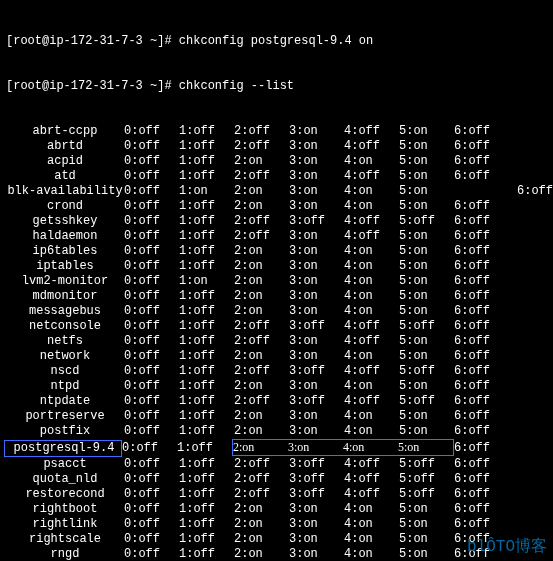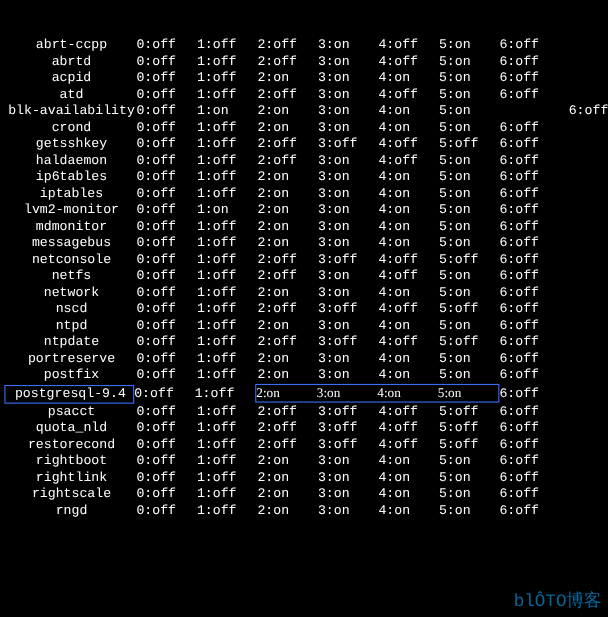--- a/index.html
+++ b/index.html
@@ -9,16 +9,18 @@
   .c0{width:118px;text-align:center;}
   .c1,.c2,.c3,.c4,.c5,.c6,.c7{width:55px;}
   .hl-name{border:1.5px solid #3a6cff;box-sizing:border-box;margin-left:-2px;padding-left:2px;}
   .hl-wrap{border:1.5px solid #3a6cff;box-sizing:border-box;font-family:Liberation Serif, serif;}
   .watermark{position:fixed;right:6px;bottom:6px;color:#0369a1;font-size:16px;}
 </style>
 </head>
 <body>
 
 <div class="term">
+  <div class="row"><span>[root@ip-172-31-7-3 ~]# </span><span>chkconfig postgresql-9.4 on</span></div>
+  <div class="row"><span>[root@ip-172-31-7-3 ~]# </span><span>chkconfig --list</span></div>
   <div id="rows"><div class="row"><span class="c0">abrt-ccpp</span><span class="c1">0:off</span><span class="c2">1:off</span><span class="c3">2:off</span><span class="c4">3:on</span><span class="c5">4:off</span><span class="c6">5:on</span><span class="c7">6:off</span></div><div class="row"><span class="c0">abrtd</span><span class="c1">0:off</span><span class="c2">1:off</span><span class="c3">2:off</span><span class="c4">3:on</span><span class="c5">4:off</span><span class="c6">5:on</span><span class="c7">6:off</span></div><div class="row"><span class="c0">acpid</span><span class="c1">0:off</span><span class="c2">1:off</span><span class="c3">2:on</span><span class="c4">3:on</span><span class="c5">4:on</span><span class="c6">5:on</span><span class="c7">6:off</span></div><div class="row"><span class="c0">atd</span><span class="c1">0:off</span><span class="c2">1:off</span><span class="c3">2:off</span><span class="c4">3:on</span><span class="c5">4:off</span><span class="c6">5:on</span><span class="c7">6:off</span></div><div class="row"><span class="c0">blk-availability</span><span class="c1">0:off</span><span class="c2">1:on</span><span class="c3">2:on</span><span class="c4">3:on</span><span class="c5">4:on</span><span class="c6">5:on</span><span class="c7"></span><span style="margin-left: 8px;">6:off</span></div><div class="row"><span class="c0">crond</span><span class="c1">0:off</span><span class="c2">1:off</span><span class="c3">2:on</span><span class="c4">3:on</span><span class="c5">4:on</span><span class="c6">5:on</span><span class="c7">6:off</span></div><div class="row"><span class="c0">getsshkey</span><span class="c1">0:off</span><span class="c2">1:off</span><span class="c3">2:off</span><span class="c4">3:off</span><span class="c5">4:off</span><span class="c6">5:off</span><span class="c7">6:off</span></div><div class="row"><span class="c0">haldaemon</span><span class="c1">0:off</span><span class="c2">1:off</span><span class="c3">2:off</span><span class="c4">3:on</span><span class="c5">4:off</span><span class="c6">5:on</span><span class="c7">6:off</span></div><div class="row"><span class="c0">ip6tables</span><span class="c1">0:off</span><span class="c2">1:off</span><span class="c3">2:on</span><span class="c4">3:on</span><span class="c5">4:on</span><span class="c6">5:on</span><span class="c7">6:off</span></div><div class="row"><span class="c0">iptables</span><span class="c1">0:off</span><span class="c2">1:off</span><span class="c3">2:on</span><span class="c4">3:on</span><span class="c5">4:on</span><span class="c6">5:on</span><span class="c7">6:off</span></div><div class="row"><span class="c0">lvm2-monitor</span><span class="c1">0:off</span><span class="c2">1:on</span><span class="c3">2:on</span><span class="c4">3:on</span><span class="c5">4:on</span><span class="c6">5:on</span><span class="c7">6:off</span></div><div class="row"><span class="c0">mdmonitor</span><span class="c1">0:off</span><span class="c2">1:off</span><span class="c3">2:on</span><span class="c4">3:on</span><span class="c5">4:on</span><span class="c6">5:on</span><span class="c7">6:off</span></div><div class="row"><span class="c0">messagebus</span><span class="c1">0:off</span><span class="c2">1:off</span><span class="c3">2:on</span><span class="c4">3:on</span><span class="c5">4:on</span><span class="c6">5:on</span><span class="c7">6:off</span></div><div class="row"><span class="c0">netconsole</span><span class="c1">0:off</span><span class="c2">1:off</span><span class="c3">2:off</span><span class="c4">3:off</span><span class="c5">4:off</span><span class="c6">5:off</span><span class="c7">6:off</span></div><div class="row"><span class="c0">netfs</span><span class="c1">0:off</span><span class="c2">1:off</span><span class="c3">2:off</span><span class="c4">3:on</span><span class="c5">4:off</span><span class="c6">5:on</span><span class="c7">6:off</span></div><div class="row"><span class="c0">network</span><span class="c1">0:off</span><span class="c2">1:off</span><span class="c3">2:on</span><span class="c4">3:on</span><span class="c5">4:on</span><span class="c6">5:on</span><span class="c7">6:off</span></div><div class="row"><span class="c0">nscd</span><span class="c1">0:off</span><span class="c2">1:off</span><span class="c3">2:off</span><span class="c4">3:off</span><span class="c5">4:off</span><span class="c6">5:off</span><span class="c7">6:off</span></div><div class="row"><span class="c0">ntpd</span><span class="c1">0:off</span><span class="c2">1:off</span><span class="c3">2:on</span><span class="c4">3:on</span><span class="c5">4:on</span><span class="c6">5:on</span><span class="c7">6:off</span></div><div class="row"><span class="c0">ntpdate</span><span class="c1">0:off</span><span class="c2">1:off</span><span class="c3">2:off</span><span class="c4">3:off</span><span class="c5">4:off</span><span class="c6">5:off</span><span class="c7">6:off</span></div><div class="row"><span class="c0">portreserve</span><span class="c1">0:off</span><span class="c2">1:off</span><span class="c3">2:on</span><span class="c4">3:on</span><span class="c5">4:on</span><span class="c6">5:on</span><span class="c7">6:off</span></div><div class="row"><span class="c0">postfix</span><span class="c1">0:off</span><span class="c2">1:off</span><span class="c3">2:on</span><span class="c4">3:on</span><span class="c5">4:on</span><span class="c6">5:on</span><span class="c7">6:off</span></div><div class="row"><span class="c0 hl-name">postgresql-9.4</span><span class="c1">0:off</span><span class="c2">1:off</span><span class="hl-wrap"><span class="c3">2:on</span><span class="c4">3:on</span><span class="c5">4:on</span><span class="c6">5:on</span></span><span class="c7">6:off</span></div><div class="row"><span class="c0">psacct</span><span class="c1">0:off</span><span class="c2">1:off</span><span class="c3">2:off</span><span class="c4">3:off</span><span class="c5">4:off</span><span class="c6">5:off</span><span class="c7">6:off</span></div><div class="row"><span class="c0">quota_nld</span><span class="c1">0:off</span><span class="c2">1:off</span><span class="c3">2:off</span><span class="c4">3:off</span><span class="c5">4:off</span><span class="c6">5:off</span><span class="c7">6:off</span></div><div class="row"><span class="c0">restorecond</span><span class="c1">0:off</span><span class="c2">1:off</span><span class="c3">2:off</span><span class="c4">3:off</span><span class="c5">4:off</span><span class="c6">5:off</span><span class="c7">6:off</span></div><div class="row"><span class="c0">rightboot</span><span class="c1">0:off</span><span class="c2">1:off</span><span class="c3">2:on</span><span class="c4">3:on</span><span class="c5">4:on</span><span class="c6">5:on</span><span class="c7">6:off</span></div><div class="row"><span class="c0">rightlink</span><span class="c1">0:off</span><span class="c2">1:off</span><span class="c3">2:on</span><span class="c4">3:on</span><span class="c5">4:on</span><span class="c6">5:on</span><span class="c7">6:off</span></div><div class="row"><span class="c0">rightscale</span><span class="c1">0:off</span><span class="c2">1:off</span><span class="c3">2:on</span><span class="c4">3:on</span><span class="c5">4:on</span><span class="c6">5:on</span><span class="c7">6:off</span></div><div class="row"><span class="c0">rngd</span><span class="c1">0:off</span><span class="c2">1:off</span><span class="c3">2:on</span><span class="c4">3:on</span><span class="c5">4:on</span><span class="c6">5:on</span><span class="c7">6:off</span></div></div>
 </div>
 
 <div class="watermark">blÔTO博客</div>
 
 </body></html>

